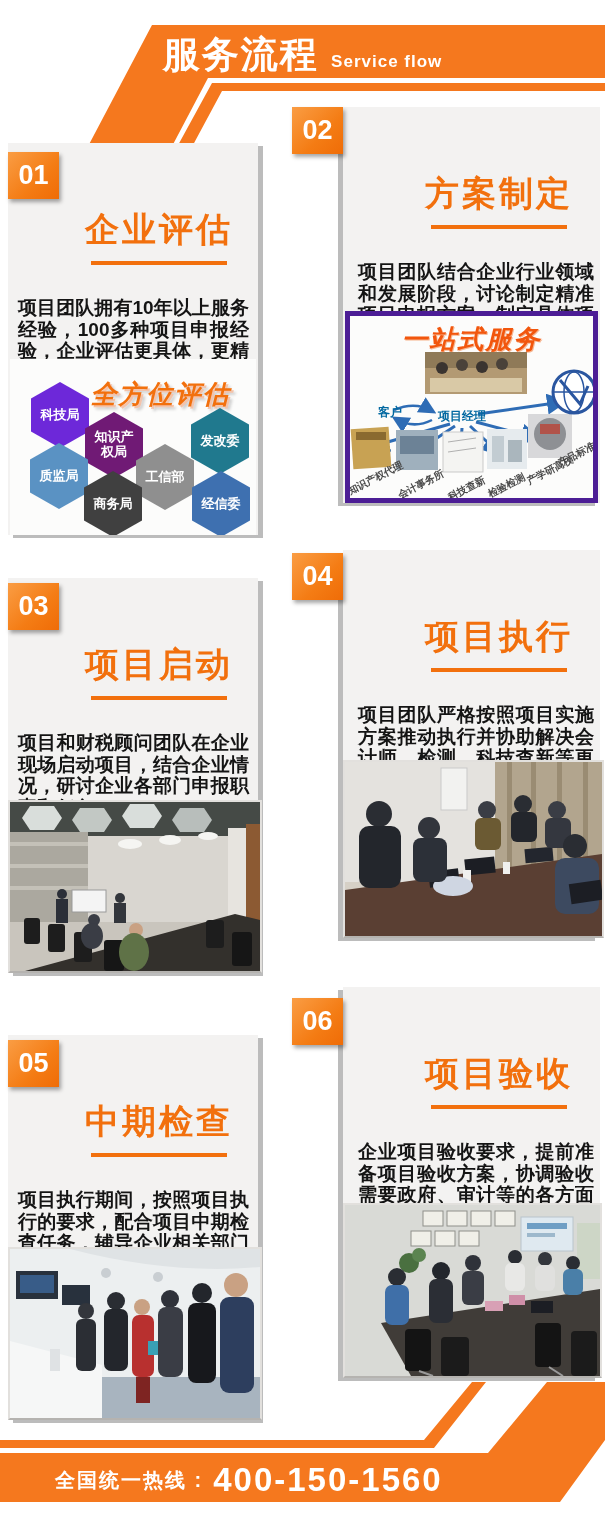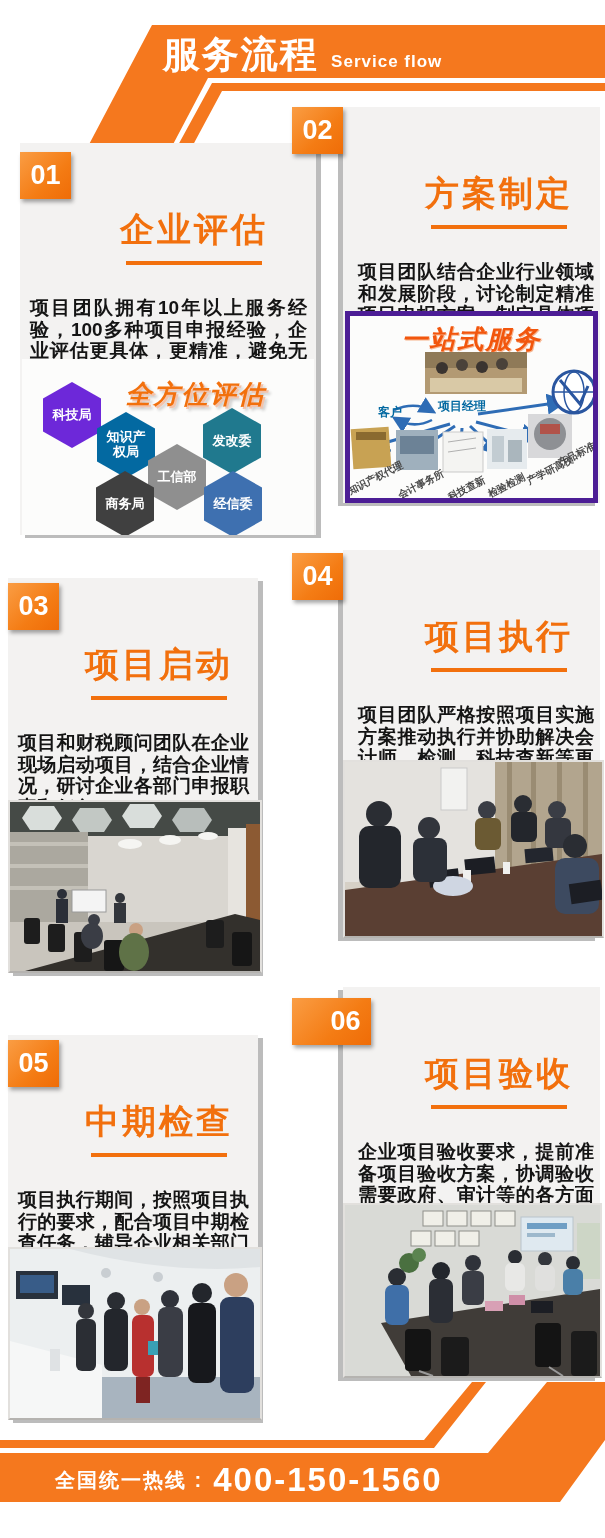--- a/index.html
+++ b/index.html
@@ -55,37 +55,40 @@
     <polygon points="212,83 605,83 605,91 222,91 186,158 171,158" fill="#f5781e"></polygon>
     <polygon points="0,1453 488,1453 547,1382 605,1382 605,1440 560,1502 0,1502" fill="#f5781e"></polygon>
     <polygon points="0,1440 424,1440 472,1382 486,1382 434,1448 0,1448" fill="#f5781e"></polygon>
   </svg>
 
   <div class="band-text">
     <span class="band-cn">服务流程</span>
     <span class="band-en">Service flow</span>
   </div>
 
-  <div class="card left" style="left:20px;top:143px;width:296px;height:392px;">
+  <div class="card left" style="left:8px;top:143px;width:250px;height:392px;">
     <div class="numbox" style="left:0;top:9px;">01</div>
     <div class="card-head">
       <div class="card-title">企业评估</div>
       <div class="card-rule"></div>
     </div>
     <div class="card-body">项目团队拥有10年以上服务经验，100多种项目申报经验，企业评估更具体，更精准，避免无效规划和申报。</div>
     <div class="panel" style="height:176px;">
       <div class="eval-title">全方位评估</div>
       <div class="hex" style="left: 21px; top: 23px; background: #6d28d9;">
         <span>科技局</span>
         </div>
-      <div class="hex" style="left: 75px; top: 53px; background: #0369a1;">
+      <div class="hex" style="left: 75px; top: 53px; background: #701a75;">
         <span style="width:48px;display:inline-block;">知识产权局</span>
         </div>
       <div class="hex" style="left: 181px; top: 49px; background: rgb(32, 121, 142);">
         <span>发改委</span>
+        </div>
+      <div class="hex" style="left: 20px; top: 84px; background: rgb(90, 146, 195);">
+        <span>质监局</span>
         </div>
       <div class="hex" style="left: 126px; top: 85px; background: rgb(143, 143, 143);">
         <span>工信部</span>
         </div>
       <div class="hex" style="left: 74px; top: 112px; background: #404040;">
         <span>商务局</span>
         </div>
       <div class="hex" style="left: 182px; top: 112px; background: rgb(62, 112, 176);">
         <span>经信委</span>
         </div>
@@ -138,21 +141,21 @@
 
         <rect x="178" y="98" width="44" height="44" fill="#d8d8da"></rect>
         <circle cx="200" cy="118" r="16" fill="#8e9094"></circle>
         <rect x="190" y="108" width="20" height="10" fill="#c0392b" opacity="0.7"></rect>
         <circle cx="224" cy="76" r="21" fill="#fff" stroke="#2a56a0" stroke-width="3"></circle>
         <ellipse cx="224" cy="76" rx="10" ry="20" fill="none" stroke="#2a56a0" stroke-width="1.5"></ellipse>
         <line x1="204" y1="76" x2="244" y2="76" stroke="#2a56a0" stroke-width="1.5"></line>
         <path d="M210,64 L230,88 L238,70" fill="none" stroke="#2a56a0" stroke-width="3"></path>
       </svg>
       <div class="os-label" style="left:28px;top:88px;">客户</div>
-      <div class="os-label" style="left:88px;top:82px;font-family:Liberation Mono, monospace;">项目经理</div>
+      <div class="os-label" style="left:88px;top:92px;font-family:Liberation Mono, monospace;">项目经理</div>
       <div class="os-service" style="left:2px;top:168px;">知识产权代理</div>
       <div class="os-service" style="left:52px;top:172px;">会计事务所</div>
       <div class="os-service" style="left:102px;top:174px;">科技查新</div>
       <div class="os-service" style="left:142px;top:171px;">检验检测</div>
       <div class="os-service" style="left:181px;top:158px;">产学研高校</div>
       <div class="os-service" style="left:212px;top:140px;">产品标准备案</div>
     </div>
   </div>
 
   <div class="card left" style="left:8px;top:578px;width:250px;height:395px;">
@@ -266,21 +269,21 @@
         <rect x="178" y="54" width="28" height="80" rx="8" fill="#17181c"></rect>
       <circle cx="226" cy="36" r="12" fill="#c9a183"></circle>
         <rect x="210" y="48" width="34" height="96" rx="9" fill="#2d3e5e"></rect>
       <circle cx="76" cy="62" r="8" fill="#33363c"></circle>
         <rect x="66" y="70" width="20" height="52" rx="6" fill="#2b2e34"></rect>
       <rect x="138" y="92" width="10" height="14" fill="#3aa0b5"></rect>
     </svg>
   </div>
 
   <div class="card right" style="left:343px;top:987px;width:257px;height:391px;">
-    <div class="numbox" style="left:-51px;top:11px;padding-left:28px;">06</div>
+    <div class="numbox" style="left:-51px;top:11px;">06</div>
     <div class="card-head">
       <div class="card-title">项目验收</div>
       <div class="card-rule"></div>
     </div>
     <div class="card-body">企业项目验收要求，提前准备项目验收方案，协调验收需要政府、审计等的各方面资源，达成验收目标。</div>
     <svg class="photo" style="height:175px;" viewBox="0 0 255 171" preserveAspectRatio="none">
       <rect width="255" height="171" fill="#d9dad6"></rect>
       <g fill="#f0efe8" stroke="#8f8f8a">
         <rect x="78" y="6" width="20" height="15"></rect>
           <rect x="102" y="6" width="20" height="15"></rect>

